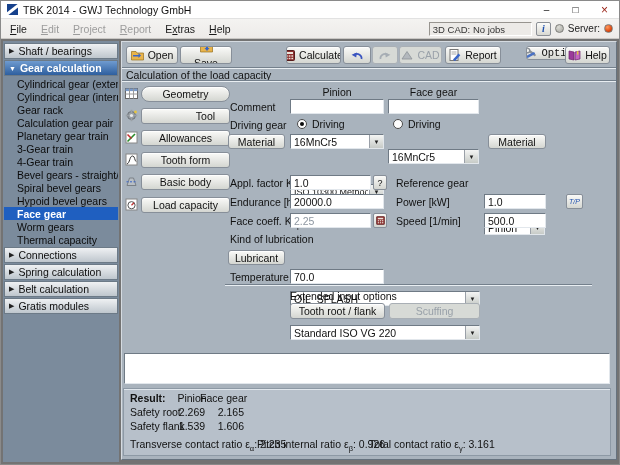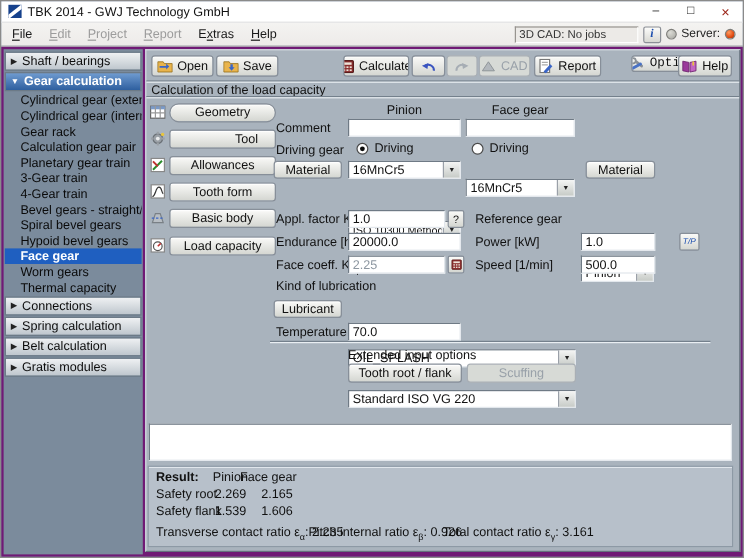--- a/index.html
+++ b/index.html
@@ -22,21 +22,21 @@
   .menu-item.disabled{color:#9c9c9c;}
   .menu-item u{text-decoration:underline;}
   .menu-right{margin-left:auto;display:flex;align-items:center;gap:4px;padding-right:6px;}
   .cad-box{width:103px;height:14px;background:#eceae7;border:1px solid;border-color:#97948f #ffffff #ffffff #97948f;font-size:9.5px;color:#333;padding:1px 3px;overflow:hidden;white-space:nowrap;}
   .info-btn{width:15px;height:14px;background:linear-gradient(#fcfcfa,#d8d8d2);border:1px solid #8b8f96;border-radius:2px;font-family:"Liberation Serif","DejaVu Serif",serif;font-style:italic;font-weight:bold;color:#1d4fae;font-size:10px;display:flex;align-items:center;justify-content:center;}
   .led{width:9px;height:9px;border-radius:50%;border:1px solid #7e7e7a;}
   .led.off{background:radial-gradient(circle at 35% 30%,#dcdcd6,#a6a6a0);}
   .led.on{background:radial-gradient(circle at 35% 30%,#ff9a5e,#e04a12 60%,#9c2a00);}
   .server-label{font-size:10px;color:#222;}
   
-  .app{position:relative;height:425px;background:#701a75;}
+  .app{position:relative;height:425px;background:#737373;}
   
   .sidebar{position:absolute;left:2px;top:2px;width:116px;bottom:2px;background:#7b8b9c;padding:1px;}
   .sb-h{height:16px;margin:1px 0;display:flex;align-items:center;gap:4px;padding:0 4px;background:linear-gradient(#eff1f3,#bec6cd);border:1px solid #6c7a87;font-size:10.5px;color:#0d0d0d;white-space:nowrap;overflow:hidden;}
   .sb-h .tri{font-size:7px;color:#222;flex:none;}
   .sb-h.blue{background:linear-gradient(#6f9bd0,#2e5f9f);color:#fff;font-weight:bold;}
   .sb-h.blue .tri{color:#fff;}
   .sb-i{height:13px;display:flex;align-items:center;padding-left:13px;font-size:10.5px;color:#0a0a0a;white-space:nowrap;overflow:hidden;}
   .sb-i.selected{background:#1f5fc0;color:#ffffff;font-weight:bold;}
   
   .main{position:absolute;left:120px;top:2px;width:496px;height:419px;background:#a9b3bd;
@@ -146,21 +146,21 @@
 
       <div class="btn abs" style="left:4px;top:4px;width:52px;height:18px;">
         <span class="navicon">
             <svg width="13" height="11" viewBox="0 0 13 11">
               <path d="M0.5 1.5 L5 1.5 L6 3 L12.5 3 L12.5 10 L0.5 10 Z" fill="#e9b44c" stroke="#96701e" stroke-width="0.7"></path>
               <path d="M3 7.5 L8.5 7.5 L8.5 5.5 L11 8 L8.5 10.5 L8.5 9 L3 9 Z" fill="#3a66c8" transform="translate(-1,-2.5)"></path>
             </svg>
           </span>
         <span>Open</span>
       </div>
-      <div class="btn abs" style="left:58px;top:4px;width:52px;height:18px;">
+      <div class="btn abs" style="left:58px;top:4px;width:52px;height:18px;flex-direction:column;">
         <span class="navicon">
             <svg width="13" height="11" viewBox="0 0 13 11">
               <path d="M0.5 1.5 L5 1.5 L6 3 L12.5 3 L12.5 10 L0.5 10 Z" fill="#e9b44c" stroke="#96701e" stroke-width="0.7"></path>
               <path d="M6 3.5 L8 3.5 L8 6 L9.5 6 L7 9 L4.5 6 L6 6 Z" fill="#3a66c8"></path>
             </svg>
           </span>
         <span>Save</span>
       </div>
       <div class="btn abs" style="left:164px;top:4px;width:55px;height:18px;">
         <span class="navicon">

